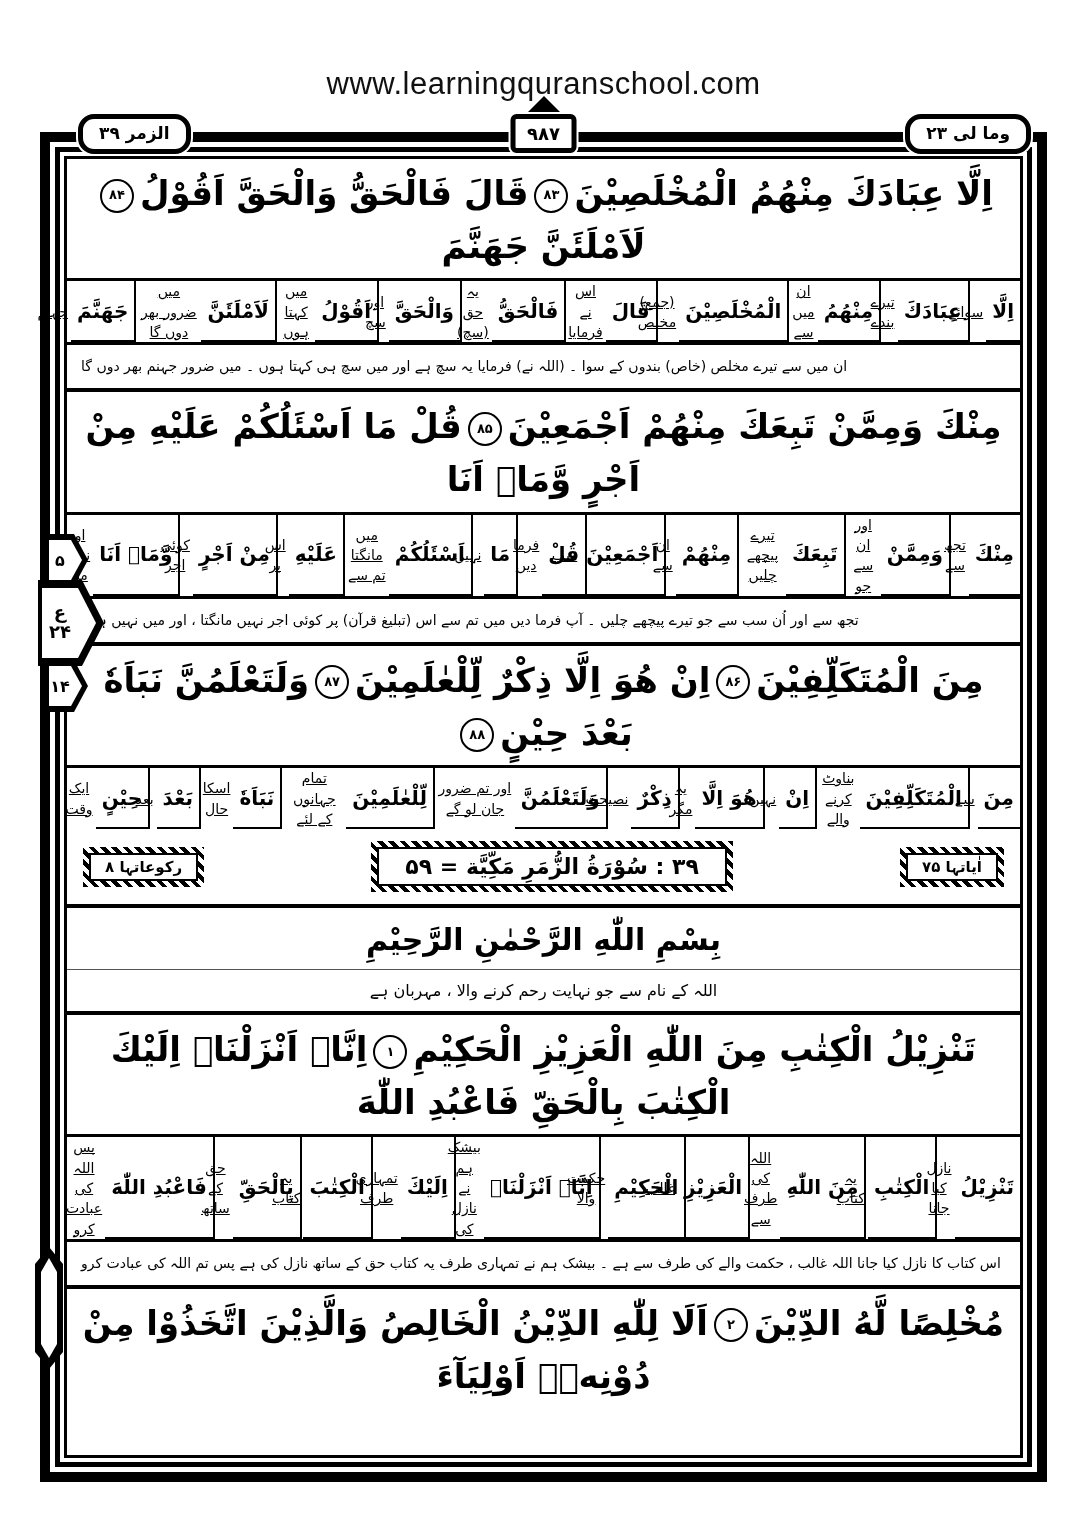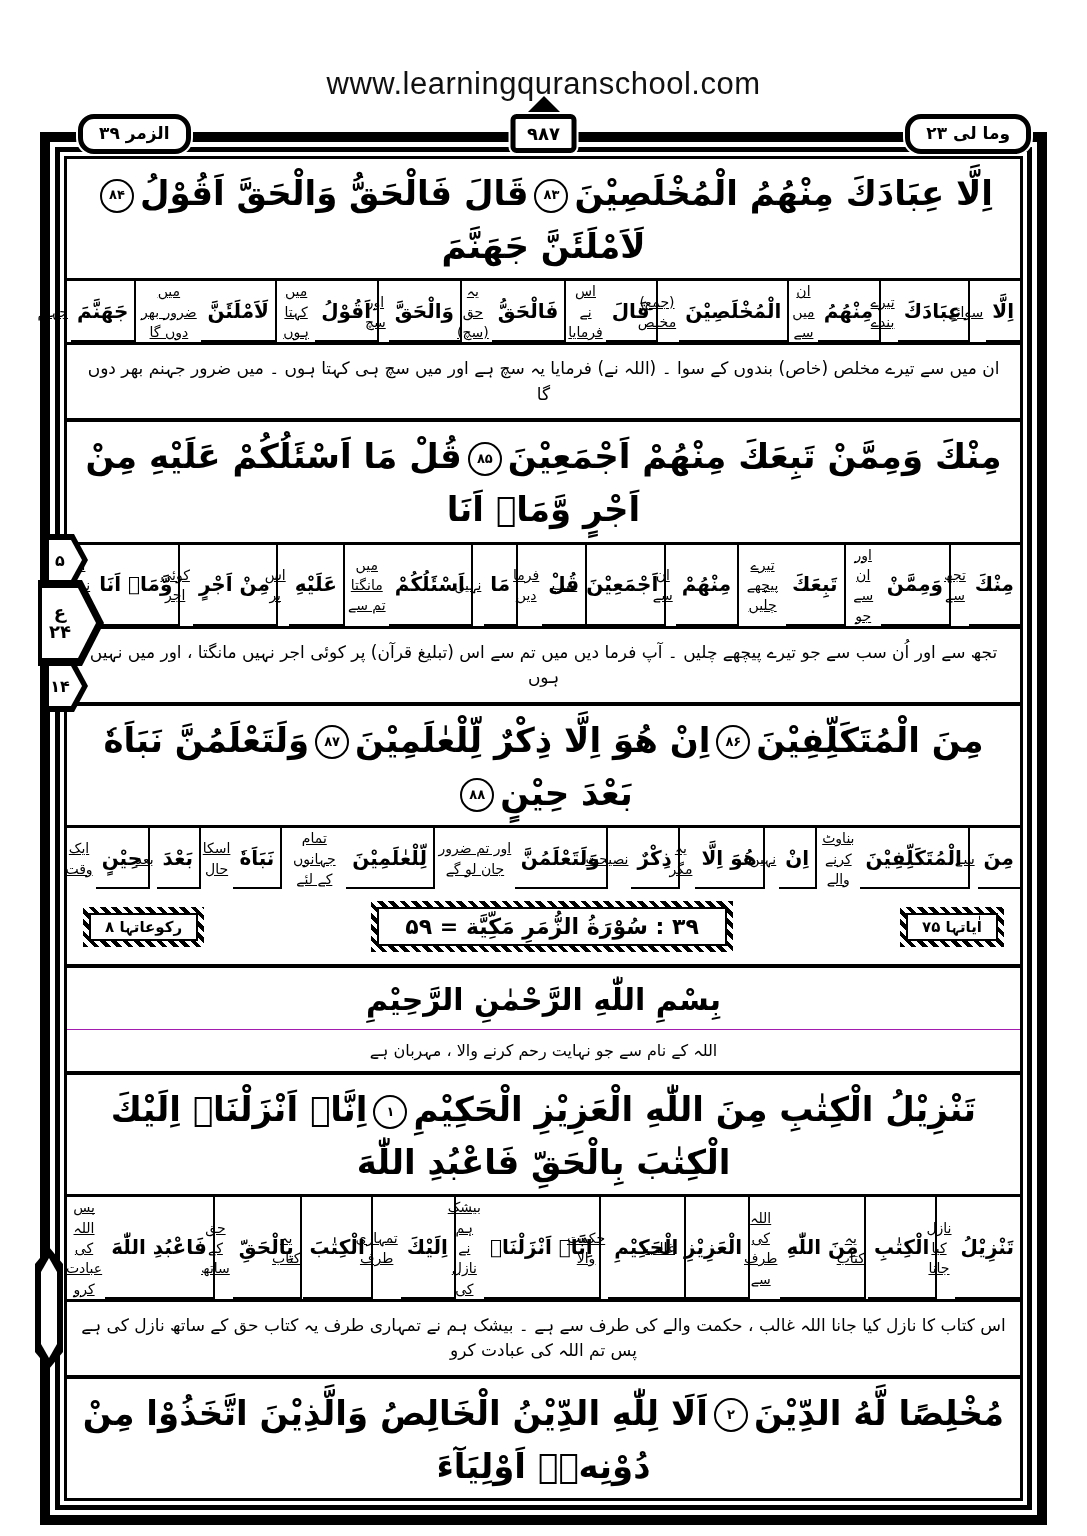--- a/index.html
+++ b/index.html
@@ -55,22 +55,22 @@
 
   .wordrow{display:flex;border-top:3px solid #000;align-items:stretch;}
   .wcell{flex:1 1 auto;display:flex;flex-direction:row;min-width:0;}
   .wcell:not(:last-child){border-left:2.5px solid #000;}
   .war{border-bottom:2.5px solid #000;font-size:20px;font-weight:bold;text-align:center;
        padding:4px 6px;min-height:40px;display:flex;align-items:center;justify-content:center;
        white-space:nowrap;}
   .wur{font-size:14px;text-align:center;padding:0 3px;min-height:44px;display:flex;
        align-items:center;justify-content:center;line-height:1.45;text-decoration:underline;}
 
-  .transrow{border-top:3px solid #000;border-bottom:4px solid #000;text-align:center;
-            font-size:17px;padding:11px 14px;line-height:1.5;}
+  .transrow{border-top:3px solid #000;border-bottom:4px solid #000;text-align:left;
+            font-size:14px;padding:11px 14px;line-height:1.5;}
   .block:last-child .transrow{border-bottom:none;}
 
   
   .surahband{display:flex;align-items:center;justify-content:space-between;
              padding:12px 16px;border-bottom:4px solid #000;}
   .ornate{background:repeating-linear-gradient(45deg,#000 0 4px,#fff 4px 8px);
           padding:6px;display:inline-block;}
   .ornate b{display:block;background:#fff;border:2.5px solid #000;padding:3px 14px;
             font-size:15px;white-space:nowrap;}
   .ornate.big b{font-size:22px;padding:5px 26px;}

